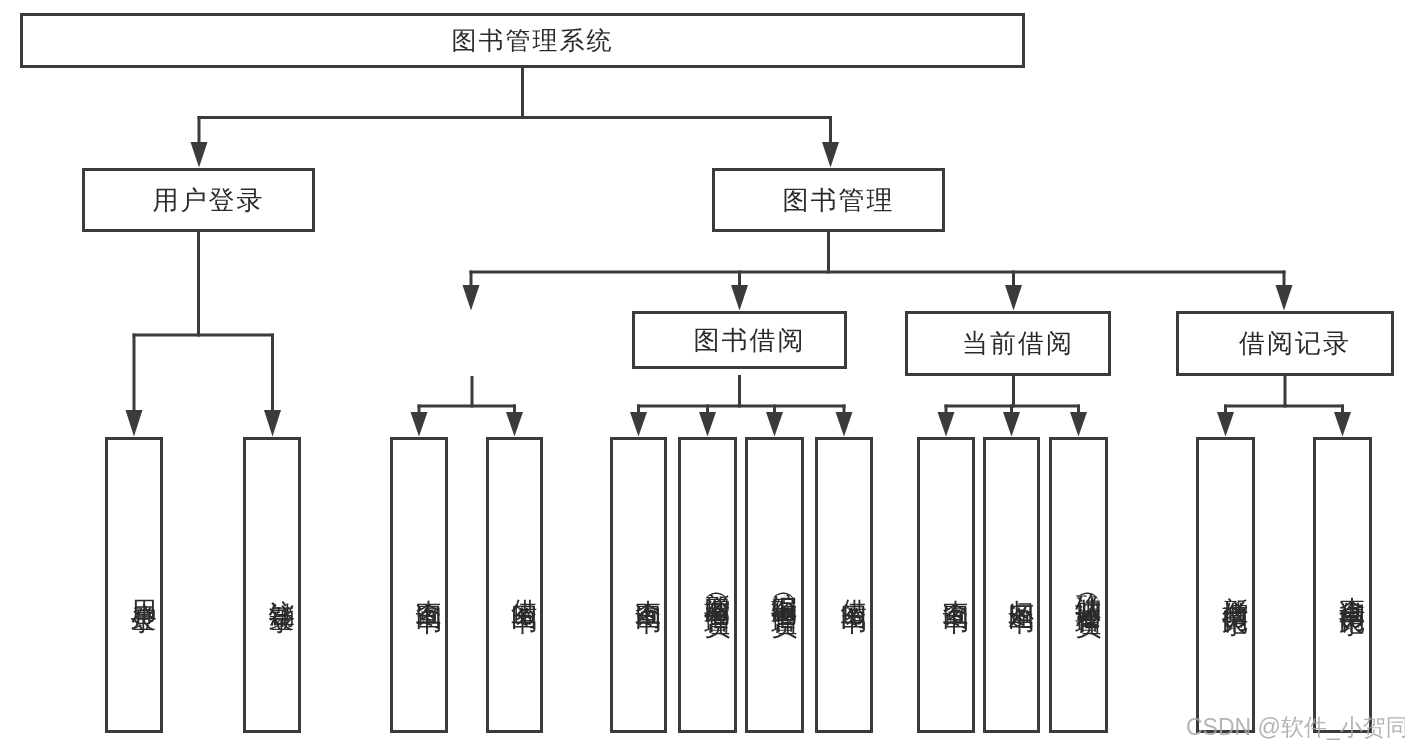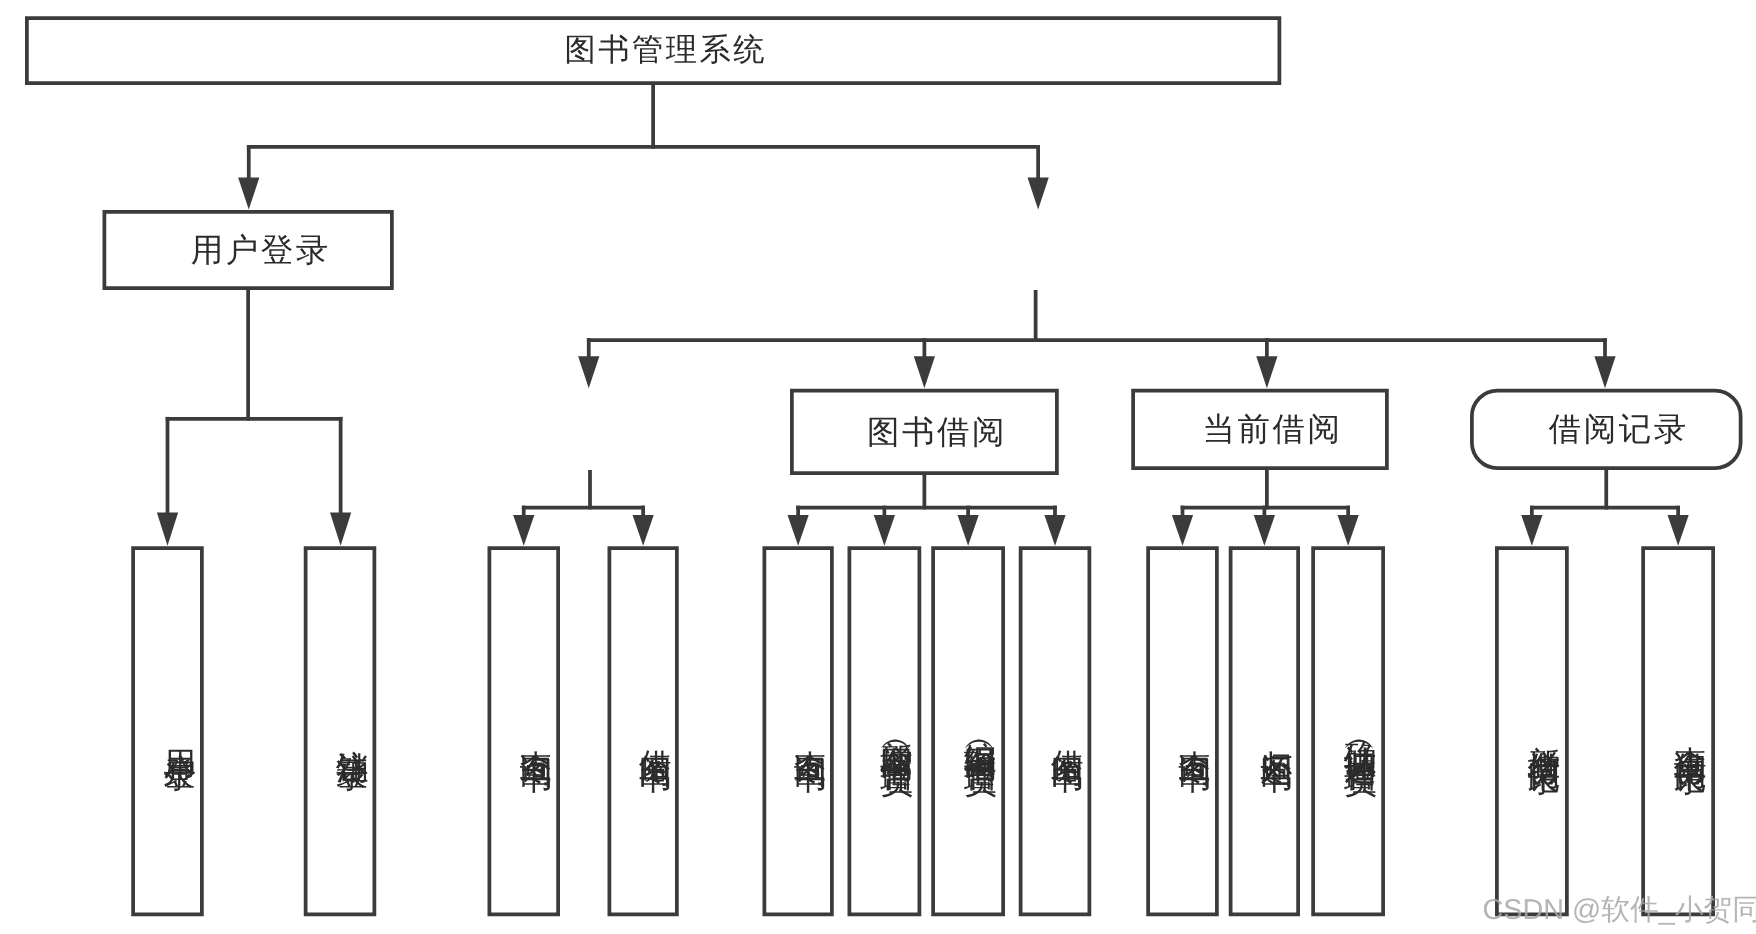--- a/index.html
+++ b/index.html
@@ -45,23 +45,23 @@
     letter-spacing:3px;
     white-space:nowrap;
   }
   
   #n-root{left:20px;top:13px;width:1005px;height:55px;font-size:25px;}
   
   #n-l2-0{left:82px;top:168px;width:233px;height:64px;}
   #n-l2-1{left:712px;top:168px;width:233px;height:64px;}
   
   #n-l3-0{left:363px;top:311px;width:218px;height:65px;}
-  #n-l3-1{left:632px;top:311px;width:215px;height:69px;}
+  #n-l3-1{left:632px;top:311px;width:215px;height:58px;}
   #n-l3-2{left:905px;top:311px;width:206px;height:65px;}
-  #n-l3-3{left:1176px;top:311px;width:218px;height:65px;border-radius:22px;}
+  #n-l3-3{left:1176px;top:311px;width:218px;height:65px;}
   
   #n-ul-0{left:105px;width:58px;}
   #n-ul-1{left:243px;width:58px;}
   
   #n-nb-0{left:390px;width:58px;}
   #n-nb-1{left:486px;width:57px;}
   
   #n-br-0{left:610px;width:57px;}
   #n-br-1{left:678px;width:59px;}
   #n-br-2{left:745px;width:59px;}
@@ -154,20 +154,23 @@
     </g>
   </svg>
 
   <div class="node" id="n-root">
     <span>图书管理系统</span>
   </div>
 
   <div class="node" id="n-l2-0">
     <span>用户登录</span>
   </div>
+  <div class="node" id="n-l2-1">
+    <span>图书管理</span>
+  </div>
 
   <div class="node" id="n-l3-1">
     <span>图书借阅</span>
   </div>
   <div class="node" id="n-l3-2">
     <span>当前借阅</span>
   </div>
   <div class="node" id="n-l3-3">
     <span>借阅记录</span>
   </div>

